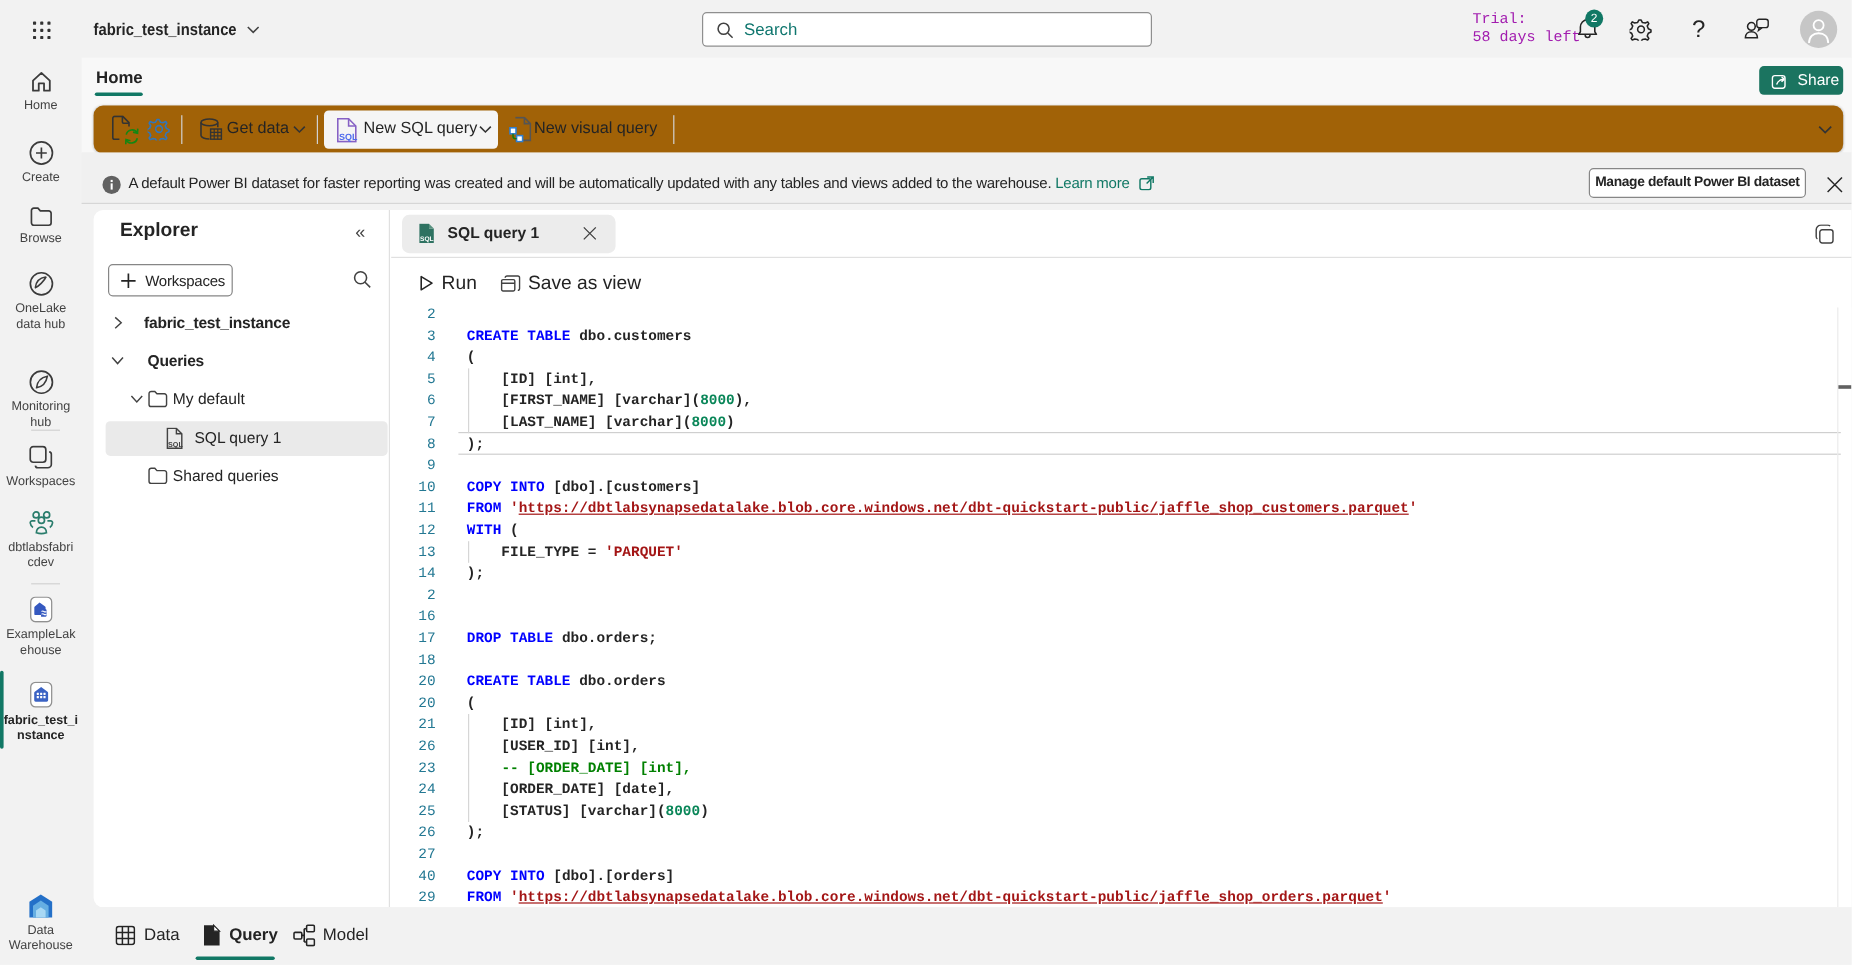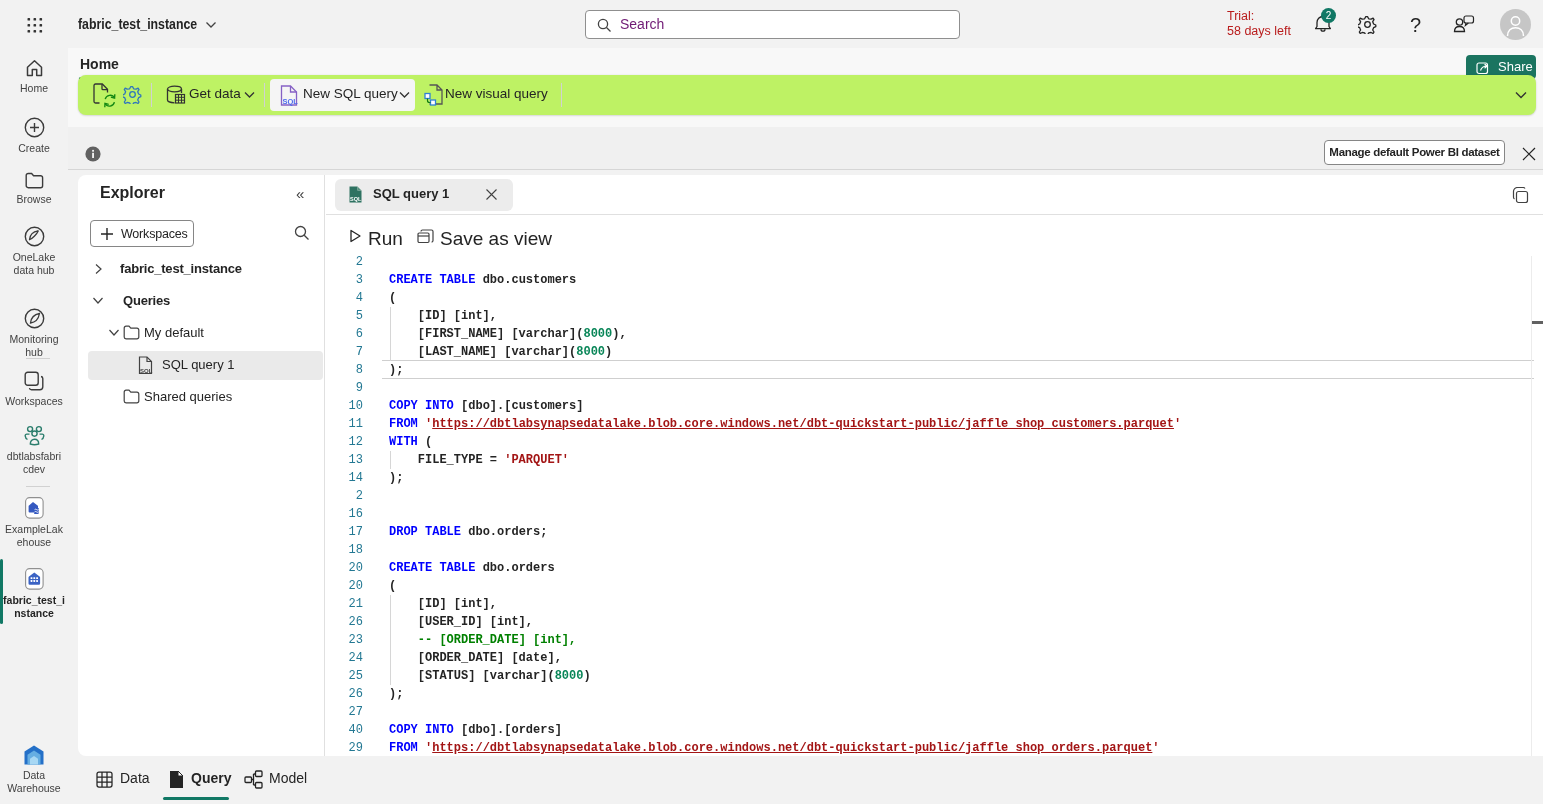--- a/index.html
+++ b/index.html
@@ -5,40 +5,40 @@
 * { margin:0; padding:0; box-sizing:border-box; }
 html,body { width:1543px; height:804px; overflow:hidden; }
 body { font-family:"Liberation Sans", sans-serif; color:#242424; background:#f2f2f2; position:relative; }
 .abs { position:absolute; }
 svg { display:block; }
 
 
 #topbar { position:absolute; left:0; top:0; width:1543px; height:48px; background:#f2f2f2; }
 #title { position:absolute; left:78px; top:0; height:48px; line-height:48px; font-size:14px; font-weight:600; color:#242424; transform:scaleX(0.88); transform-origin:0 50%; }
 #searchbox { position:absolute; left:585px; top:10px; width:375px; height:29px; background:#fff; border:1px solid #8f8f8f; border-radius:4px; }
-#searchbox span { position:absolute; left:34px; top:5px; font-size:14px; color:#701a75; }
-#trial { position:absolute; left:1227px; top:9px; font-size:12.5px; color:#b91c1c; line-height:15px; }
+#searchbox span { position:absolute; left:34px; top:5px; font-size:14px; color:#0f766e; }
+#trial { position:absolute; left:1227px; top:9px; font-size:12.5px; color:#a21caf; line-height:15px;font-family:Liberation Mono, monospace; }
 #avatar { position:absolute; left:1500px; top:9px; width:31px; height:31px; border-radius:50%; background:#c6c6c6; }
 #badge { position:absolute; left:1321px; top:8px; width:15px; height:15px; border-radius:50%; background:#117865; color:#fff; font-size:10px; text-align:center; line-height:15px; }
 
 
 #rail { position:absolute; left:0; top:48px; width:68px; height:756px; background:#f2f2f2; }
 .railitem { position:absolute; width:68px; text-align:center; }
 .raillabel { font-size:10.5px; color:#424242; line-height:13px; margin-top:4px; }
 .railitem svg { margin:0 auto; }
 .raildiv { position:absolute; left:26px; width:24px; height:1px; background:#d1d1d1; }
 #railsel { position:absolute; left:0px; top:511px; width:3px; height:65px; background:#117865; border-radius:2px; }
 
 
 #ribbon { position:absolute; left:68px; top:48px; width:1475px; height:79px; background:#f8f8f8; }
 #hometab { position:absolute; left:12px; top:8px; font-size:14px; font-weight:600; }
 #homeline { position:absolute; left:11px; top:29px; width:40px; height:3px; background:#117865; border-radius:2px; }
 #sharebtn { position:absolute; left:1398px; top:7px; width:70px; height:24px; background:#1b7460; border-radius:4px; color:#fff; font-size:13px; }
 #sharebtn span { position:absolute; left:32px; top:4px; }
-#toolbar { position:absolute; left:10px; top:27px; width:1458px; height:40px; background:#bef264; border-radius:8px; box-shadow:0 0 2px rgba(0,0,0,.09), 0 1px 2px rgba(0,0,0,.1); }
+#toolbar { position:absolute; left:10px; top:40px; width:1458px; height:40px; background:#a16207; border-radius:8px; box-shadow:0 0 2px rgba(0,0,0,.09), 0 1px 2px rgba(0,0,0,.1); }
 .tbtext { font-size:13.5px; color:#242424; }
 .tbdiv { position:absolute; top:8px; width:1px; height:24px; background:#d1d1d1; }
 #newsql { position:absolute; left:192px; top:4px; width:145px; height:32px; background:#f5f5f5; border-radius:4px; }
 
 
 #banner { position:absolute; left:68px; top:127px; width:1475px; height:43px; background:#f0f0f0; border-bottom:1px solid #d6d6d6; font-size:12.5px; }
 #banner .msg { position:absolute; left:39px; top:19px; color:#242424; letter-spacing:-0.2px; }
 #learnmore { color:#117865; }
 #managebtn { position:absolute; left:1256px; top:13px; width:181px; height:25px; border:1px solid #868686; border-radius:4px; background:#fff; font-size:11.5px; font-weight:600; letter-spacing:-0.3px; text-align:center; line-height:23px; white-space:nowrap; }
 
@@ -53,21 +53,21 @@
 #whbtn span { position:absolute; left:30px; top:6px; font-size:12.5px; letter-spacing:-0.2px; }
 .treerow { position:absolute; left:0; font-size:13px; color:#242424; height:29px; }
 .trbold { font-weight:600; letter-spacing:-0.2px; }
 #selrow { position:absolute; left:10px; top:176px; width:235px; height:29px; background:#eaeaea; border-radius:4px; }
 
 
 #editorpane { position:absolute; left:248px; top:0; width:1217px; height:581px; }
 #tabbar { position:absolute; left:0; top:0; width:1217px; height:40px; border-bottom:1px solid #e0e0e0; }
 #tab1 { position:absolute; left:9px; top:4px; width:178px; height:32px; background:#ececec; border-radius:6px; }
 #tab1 .tabtxt { position:absolute; left:38px; top:7px; font-size:13px; font-weight:600; }
-#runbar { position:absolute; left:0; top:41px; width:1217px; height:39px; font-size:19px; }
+#runbar { position:absolute; left:0; top:41px; width:1217px; height:39px; font-size:16px; }
 
 
 #editor { position:absolute; left:0; top:81px; width:1217px; height:500px; overflow:hidden; background:#fff; font-family:"Liberation Mono", monospace; font-size:12px; }
 #lines { position:absolute; left:0; top:-3px; }
 .cl { position:absolute; height:18px; line-height:18px; white-space:pre;font-weight:bold; }
 .ln { position:absolute; width:37px; text-align:right; color:#237893; height:18px; line-height:18px; font-size:12px; }
 .cl s { text-decoration:none; } .kw { color:#0000ff; }
 .num { color:#098658; }
 .str { color:#a31515; }
 .cmt { color:#008000; }
@@ -298,20 +298,26 @@
       </svg>
   </div>
 </div>
 
 <div id="banner">
   <svg class="abs" style="left:17px;top:19px" width="16" height="16">
       <circle cx="8" cy="8" r="7.6" fill="#616161"></circle>
       <rect x="7.2" y="6.8" width="1.7" height="5.2" fill="#fff"></rect>
       <rect x="7.2" y="3.9" width="1.7" height="1.8" fill="#fff"></rect>
     </svg>
+  <div class="msg">A default Power BI dataset for faster reporting was created and will be automatically updated with any tables and views added to the warehouse. <span id="learnmore">Learn more</span>
+  <svg style="display:inline-block;vertical-align:-2px;margin-left:4px" width="14" height="13">
+        <rect x="1" y="3" width="9" height="9" rx="1.5" fill="none" stroke="#117865" stroke-width="1.2"></rect>
+        <path d="M7 1.5 h5 v5 M12 1.5 L6.5 7" fill="none" stroke="#117865" stroke-width="1.2"></path>
+      </svg>
+  </div>
   <div id="managebtn">Manage default Power BI dataset</div>
   <svg class="abs" style="left:1454px;top:20px" width="14" height="14">
       <path d="M1 1 L13 13 M13 1 L1 13" stroke="#242424" stroke-width="1.2"></path>
     </svg>
 </div>
 
 <div id="container">
   <div id="explorer">
     <div id="exptitle">Explorer</div>
     <div id="expcollapse">«</div>

